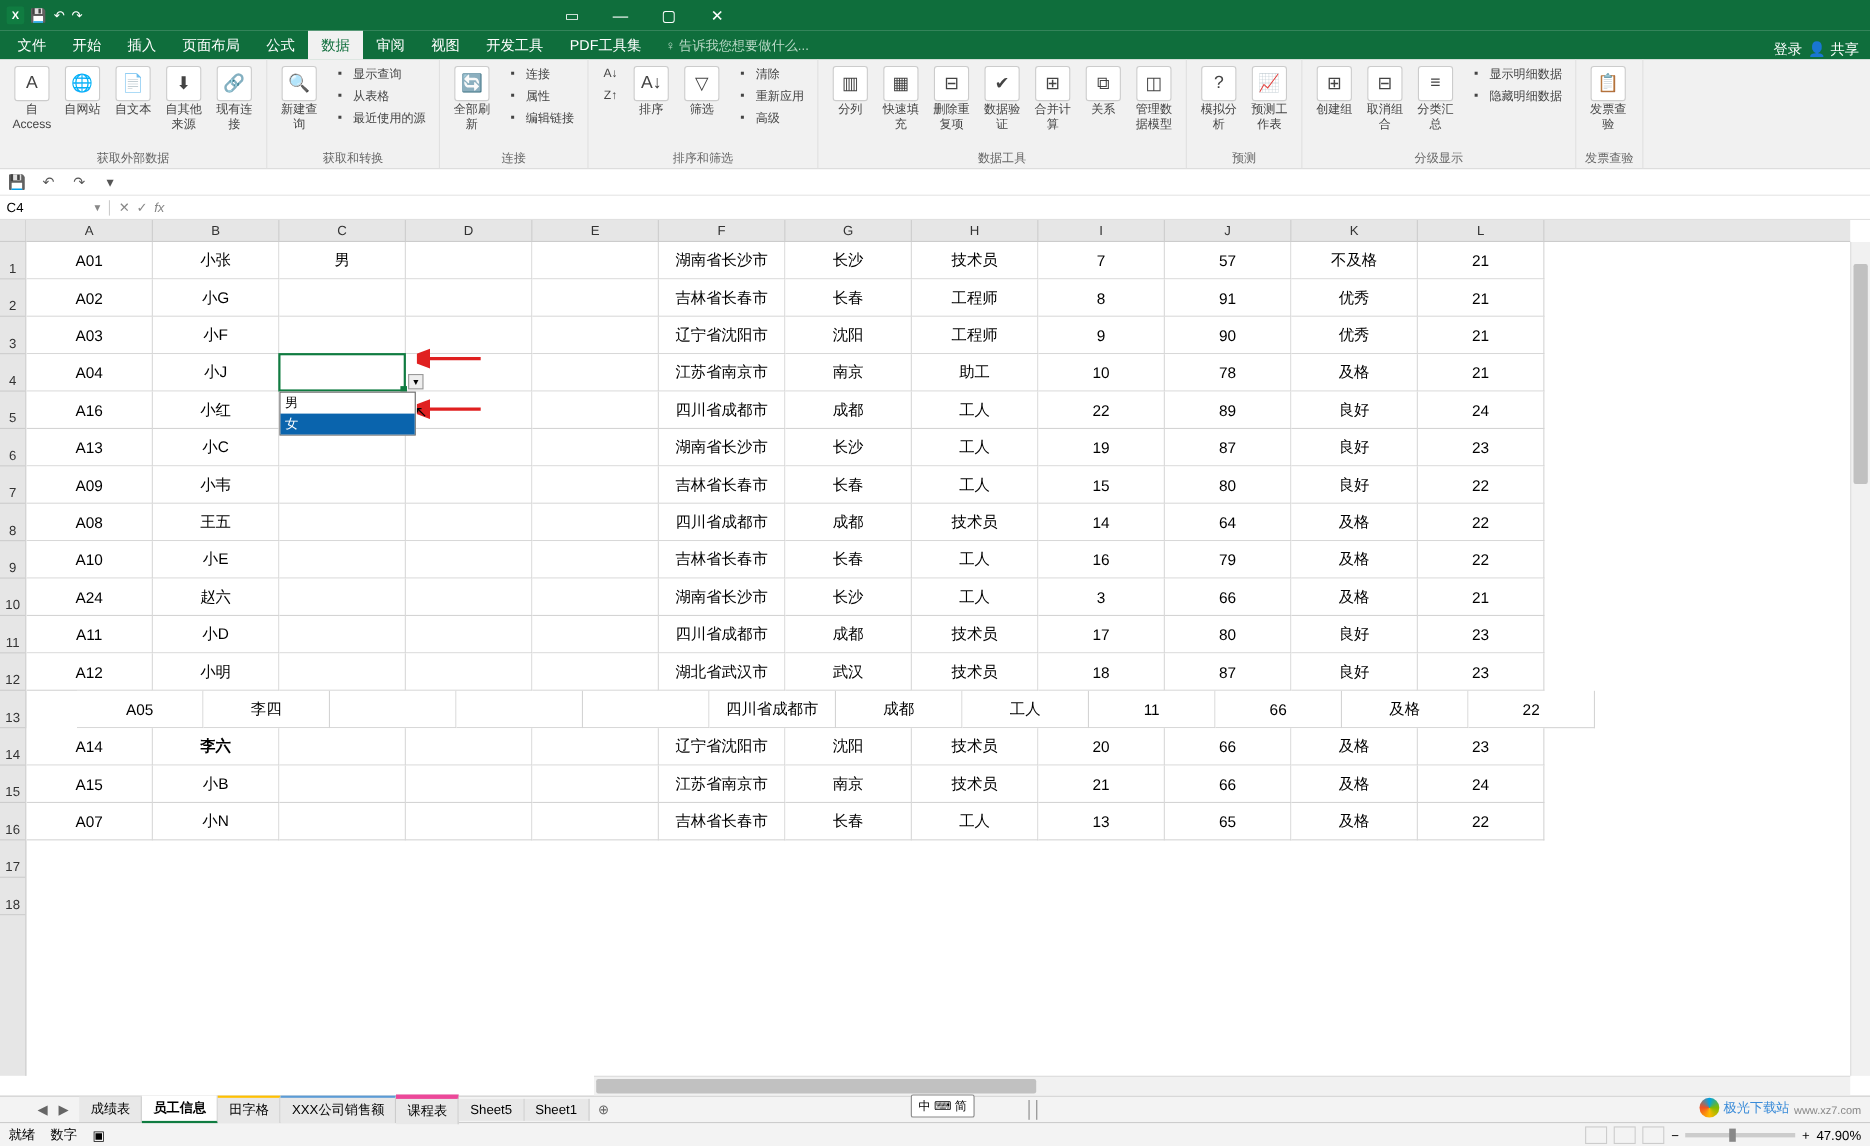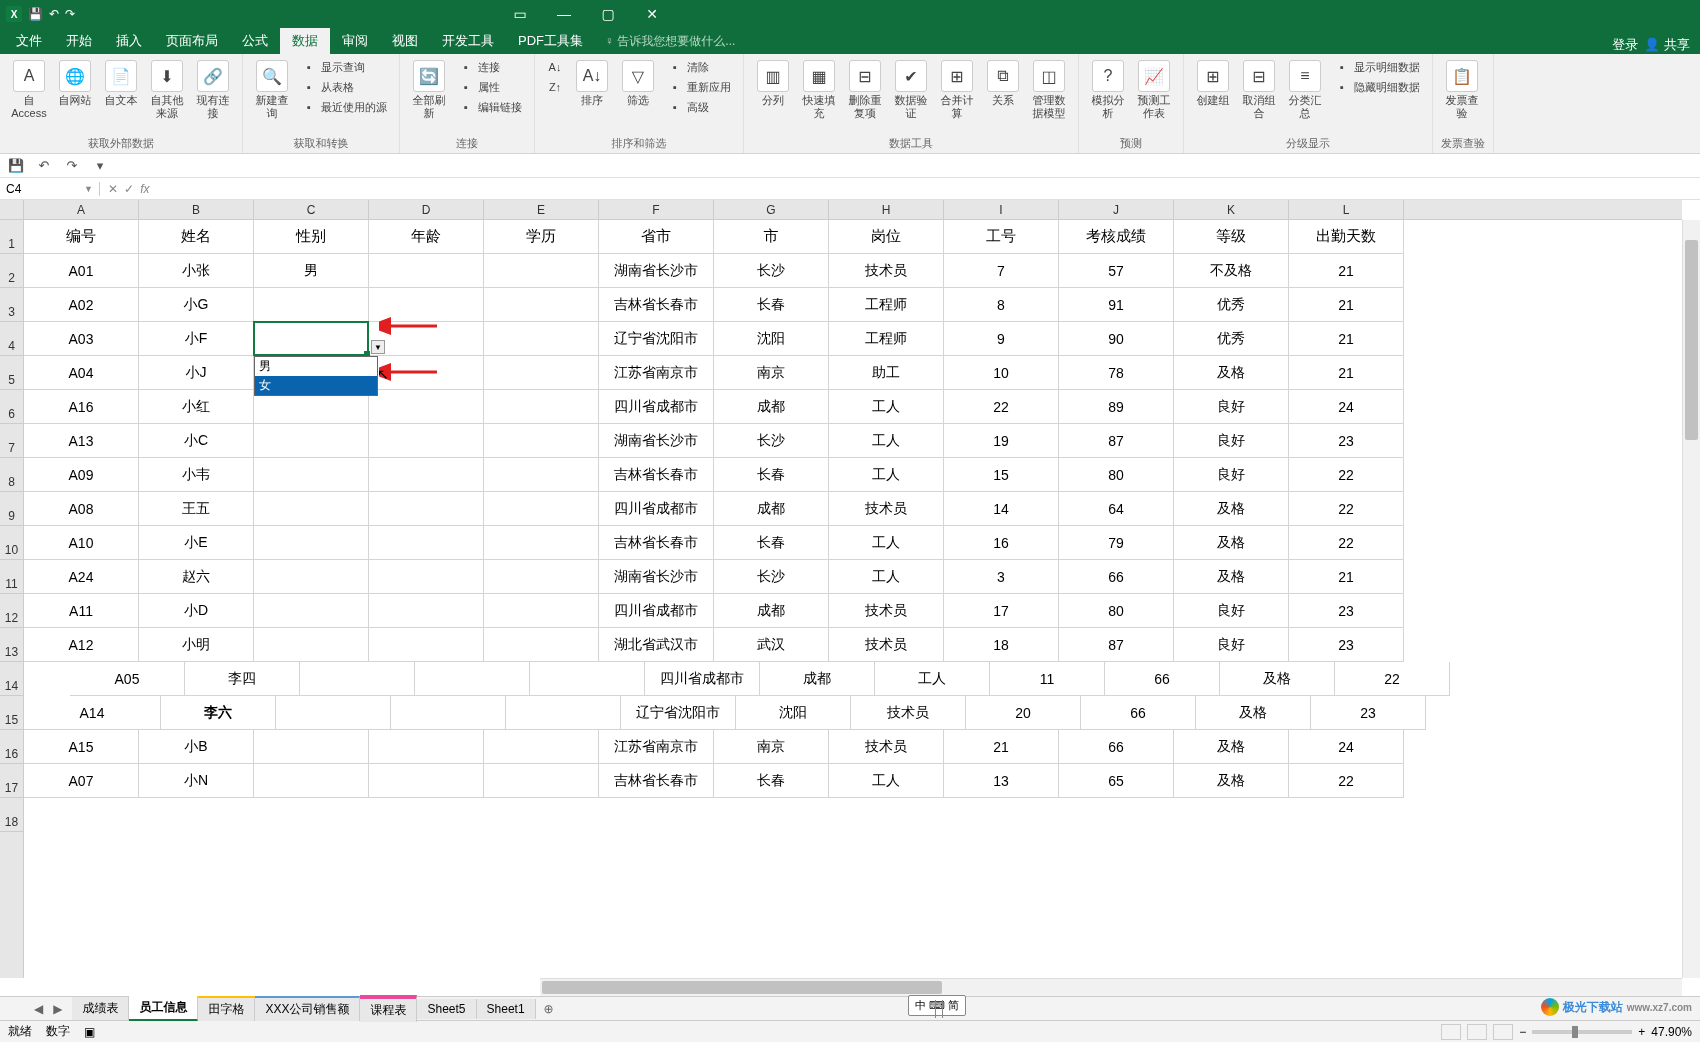--- a/index.html
+++ b/index.html
@@ -90,21 +90,21 @@
 
 .ime-badge{position:absolute;background:#fff;border:1px solid #888;padding:2px 6px;font-size:11px;border-radius:2px;display:flex;align-items:center;gap:3px;}
 
 
 .vscroll{position:absolute;right:0;top:20px;bottom:18px;width:18px;background:#f1f1f1;border-left:1px solid #ddd;}
 .vscroll .thumb{position:absolute;left:2px;right:2px;top:20px;height:200px;background:#c1c1c1;border-radius:2px;}
 .hscroll{position:absolute;bottom:0;left:540px;right:18px;height:18px;background:#f1f1f1;border-top:1px solid #ddd;}
 .hscroll .thumb{position:absolute;top:2px;bottom:2px;left:2px;width:400px;background:#c1c1c1;border-radius:2px;}
 
 
-.watermark{position:absolute;right:8px;bottom:26px;font-size:12px;color:#3a8bd8;display:flex;align-items:center;gap:4px;font-weight:bold;}
+.watermark{position:absolute;right:8px;bottom:26px;font-size:12px;color:#3a8bd8;display:flex;align-items:flex-end;gap:4px;}
 .watermark .logo{width:18px;height:18px;border-radius:50%;background:conic-gradient(#00a4e4,#7fba00,#ffb900,#f25022,#00a4e4);}
 </style>
 </head>
 <body>
 
 <div class="titlebar">
   <div class="left">
     <span class="excel-icon">X</span>
     <span>💾</span>
     <span>↶</span>
@@ -344,34 +344,20 @@
       <div class="rowhdr">11</div>
       <div class="rowhdr">12</div>
       <div class="rowhdr">13</div>
       <div class="rowhdr">14</div>
       <div class="rowhdr">15</div>
       <div class="rowhdr">16</div>
       <div class="rowhdr">17</div>
       <div class="rowhdr">18</div>
     </div>
   <div class="cells" id="cells">
-      <div class="row hdr-row">
-        <div class="cell" style="width: 115px;">编号</div>
-        <div class="cell" style="width: 115px;">姓名</div>
-        <div class="cell" style="width: 115px;">性别</div>
-        <div class="cell" style="width: 115px;">年龄</div>
-        <div class="cell" style="width: 115px;">学历</div>
-        <div class="cell" style="width: 115px;">省市</div>
-        <div class="cell" style="width: 115px;">市</div>
-        <div class="cell" style="width: 115px;">岗位</div>
-        <div class="cell" style="width: 115px;">工号</div>
-        <div class="cell" style="width: 115px;">考核成绩</div>
-        <div class="cell" style="width: 115px;">等级</div>
-        <div class="cell" style="width: 115px;">出勤天数</div>
-      </div>
       <div class="row ">
         <div class="cell" style="width: 115px;">A01</div>
         <div class="cell" style="width: 115px;">小张</div>
         <div class="cell" style="width: 115px;">男</div>
         <div class="cell" style="width: 115px;"></div>
         <div class="cell" style="width: 115px;"></div>
         <div class="cell" style="width: 115px;">湖南省长沙市</div>
         <div class="cell" style="width: 115px;">长沙</div>
         <div class="cell" style="width: 115px;">技术员</div>
         <div class="cell" style="width: 115px;">7</div>
@@ -541,21 +527,21 @@
         <div class="cell" style="width: 115px;"></div>
         <div class="cell" style="width: 115px;">四川省成都市</div>
         <div class="cell" style="width: 115px;">成都</div>
         <div class="cell" style="width: 115px;">工人</div>
         <div class="cell" style="width: 115px;">11</div>
         <div class="cell" style="width: 115px;">66</div>
         <div class="cell" style="width: 115px;">及格</div>
         <div class="cell" style="width: 115px;">22</div>
       </div>
       <div class="row ">
-        <div class="cell" style="width: 137px;">A14</div>
+        <div class="cell" style="width: 115px;">A14</div>
         <div class="cell" style="width: 115px; font-weight: bold;">李六</div>
         <div class="cell" style="width: 115px;"></div>
         <div class="cell" style="width: 115px;"></div>
         <div class="cell" style="width: 115px;"></div>
         <div class="cell" style="width: 115px;">辽宁省沈阳市</div>
         <div class="cell" style="width: 115px;">沈阳</div>
         <div class="cell" style="width: 115px;">技术员</div>
         <div class="cell" style="width: 115px;">20</div>
         <div class="cell" style="width: 115px;">66</div>
         <div class="cell" style="width: 115px;">及格</div>
@@ -650,16 +636,16 @@
     <span>47.90%</span>
   </div>
 </div>
 
 <div class="watermark">
   <span class="logo"></span>
   <span>极光下载站</span>
   <span style="color:#888;font-size:10px;">www.xz7.com</span>
 </div>
 
-<div class="ime-badge" style="left: 908px; bottom: 26px;">
+<div class="ime-badge" style="left: 828px; bottom: 26px;">
     <span>中 ⌨ 简</span>
   </div>
 <div style="position: absolute; left: 935px; bottom: 24px; width: 8px; height: 18px; border-left: 1px solid rgb(136, 136, 136); border-right: 1px solid rgb(136, 136, 136);"></div>
 
 </body></html>

